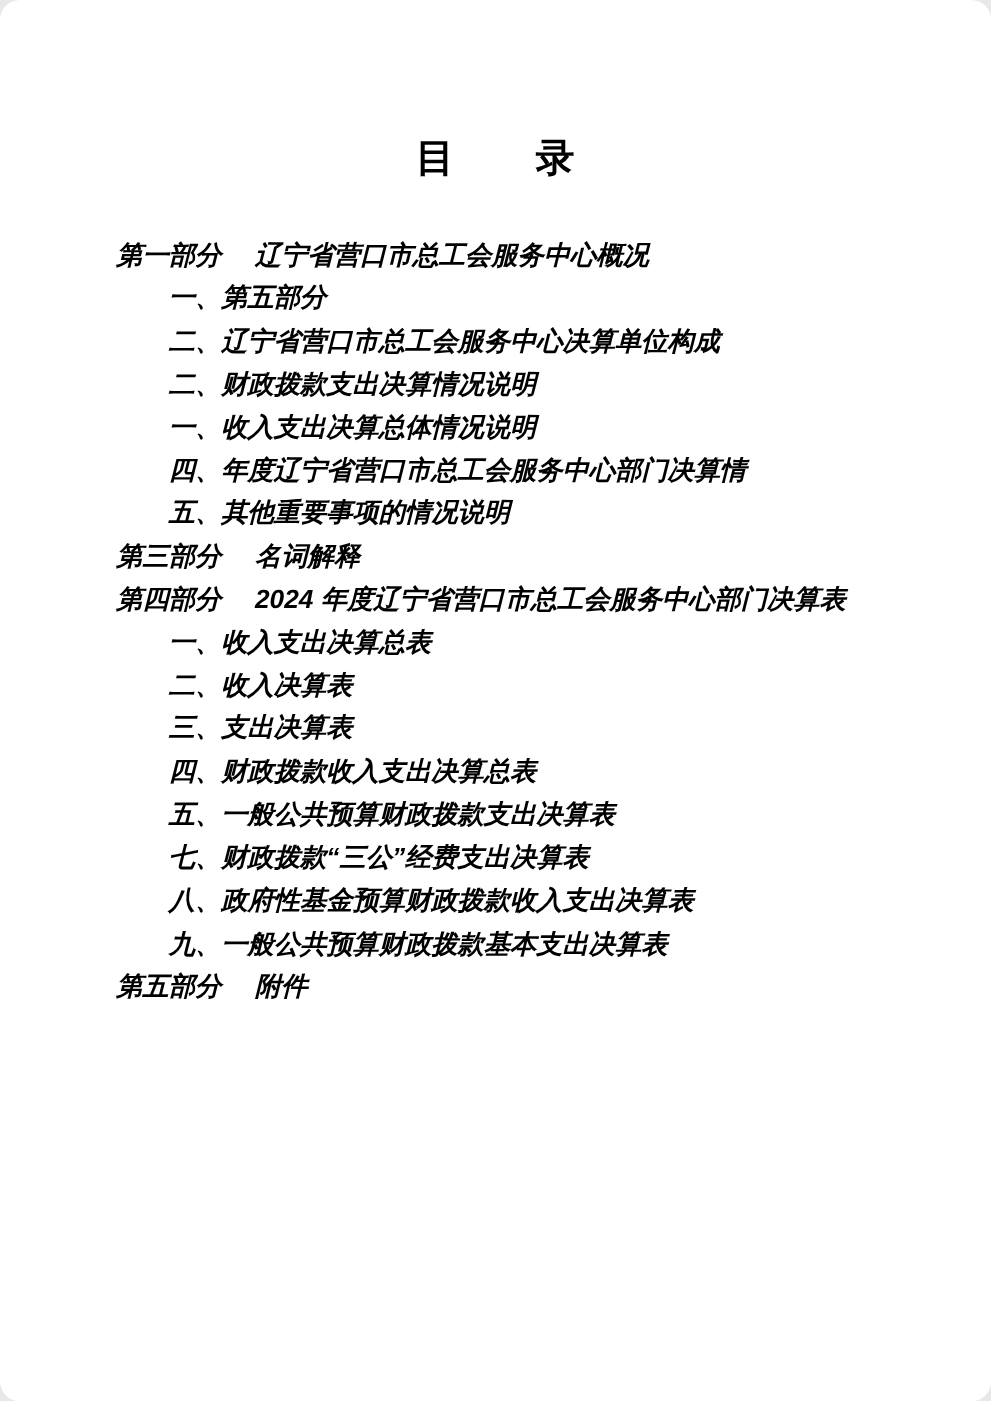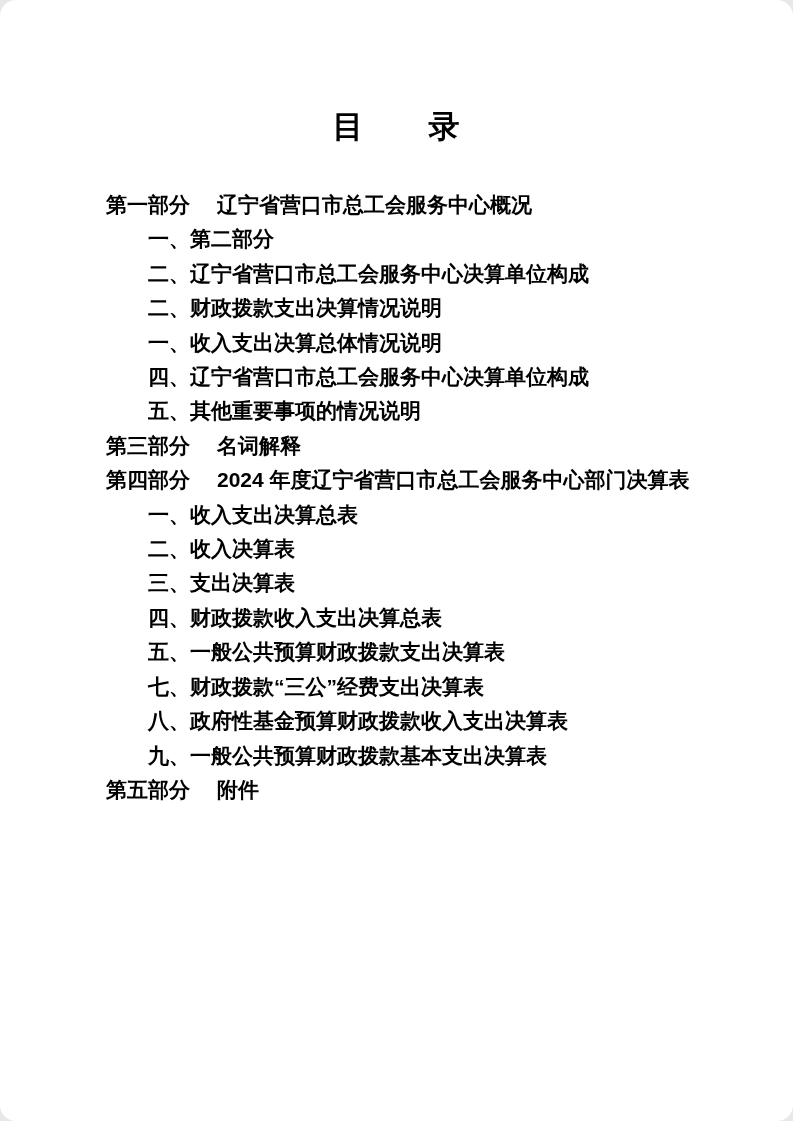--- a/index.html
+++ b/index.html
@@ -22,41 +22,42 @@
     right: 0;
     text-align: center;
     font-size: 31px;
     line-height: 40px;
     letter-spacing: 1px;
     white-space: pre;
   }
   .toc {
     position: absolute;
     top: 188px;
-    left: 106px;
+    left: 93px;
     width: 602px;
     font-size: 21px;
     line-height: 34.4px;
+    font-style: italic;
   }
   .toc-item { white-space: nowrap; }
   .toc-item.sub { padding-left: 42px; }
   .sec-label { margin-right: 27px; }
 </style>
 </head>
 <body>
 
 <div class="page">
   <div class="doc-title">目　　录</div>
   <div class="toc" id="toc">
       <div class="toc-item section"><span class="sec-label">第一部分</span><span>辽宁省营口市总工会服务中心概况</span></div>
-      <div class="toc-item sub"><span>一、第二部分</span></div>
+      <div class="toc-item sub"><span>一、第五部分</span></div>
       <div class="toc-item sub"><span>二、辽宁省营口市总工会服务中心决算单位构成</span></div>
       <div class="toc-item sub"><span>二、财政拨款支出决算情况说明</span></div>
       <div class="toc-item sub"><span>一、收入支出决算总体情况说明</span></div>
-      <div class="toc-item sub"><span>四、辽宁省营口市总工会服务中心决算单位构成</span></div>
+      <div class="toc-item sub"><span>四、年度辽宁省营口市总工会服务中心部门决算情</span></div>
       <div class="toc-item sub"><span>五、其他重要事项的情况说明</span></div>
       <div class="toc-item section"><span class="sec-label">第三部分</span><span>名词解释</span></div>
       <div class="toc-item section"><span class="sec-label">第四部分</span><span>2024 年度辽宁省营口市总工会服务中心部门决算表</span></div>
       <div class="toc-item sub"><span>一、收入支出决算总表</span></div>
       <div class="toc-item sub"><span>二、收入决算表</span></div>
       <div class="toc-item sub"><span>三、支出决算表</span></div>
       <div class="toc-item sub"><span>四、财政拨款收入支出决算总表</span></div>
       <div class="toc-item sub"><span>五、一般公共预算财政拨款支出决算表</span></div>
       <div class="toc-item sub"><span>七、财政拨款“三公”经费支出决算表</span></div>
       <div class="toc-item sub"><span>八、政府性基金预算财政拨款收入支出决算表</span></div>

